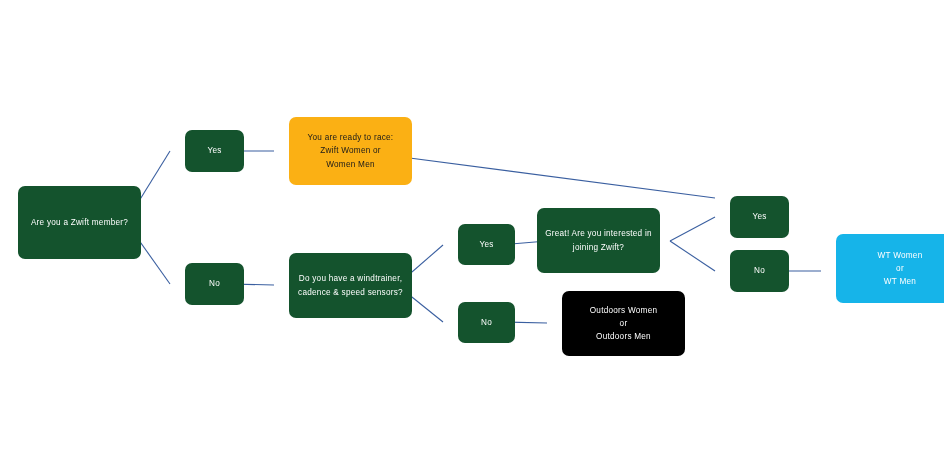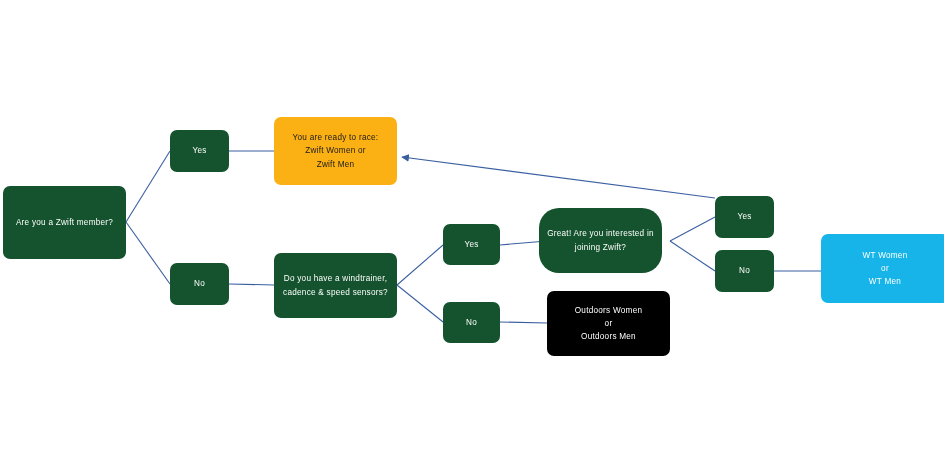--- a/index.html
+++ b/index.html
@@ -32,38 +32,39 @@
     display: flex;
     align-items: center;
     justify-content: center;
     text-align: center;
     color: #ffffff;
     font-size: 8.2px;
     line-height: 1.62;
     letter-spacing: 0.25px;
     padding: 2px 6px;
     z-index: 2;
+    margin-left: 15px;
   }
   .node.dark { background: #14532d; }
   .node.amber { background: #FBB014; color: #1a1a1a; }
   .node.green { background: #000000; }
   .node.cyan  { background: #16B4E9; }
 
   .node .lines { width: 100%; }
   .node .lines span { display: block; white-space: nowrap; }
 
   
   #n-member    { left: 3px;   top: 186px; width: 123px; height: 73px; justify-content: flex-end; }
   #n-yes1      { left: 170px; top: 130px; width: 59px;  height: 42px; }
   #n-no1       { left: 170px; top: 263px; width: 59px;  height: 42px; }
   #n-ready     { left: 274px; top: 117px; width: 123px; height: 68px; }
   #n-wind      { left: 274px; top: 253px; width: 123px; height: 65px; }
   #n-yes2      { left: 443px; top: 224px; width: 57px;  height: 41px; }
   #n-no2       { left: 443px; top: 302px; width: 57px;  height: 41px; }
-  #n-great     { left: 539px; top: 208px; width: 123px; height: 65px; border-radius: 20px; }
+  #n-great     { left: 522px; top: 208px; width: 123px; height: 65px; }
   #n-outdoors  { left: 547px; top: 291px; width: 123px; height: 65px; }
   #n-yes3      { left: 715px; top: 196px; width: 59px;  height: 42px; }
   #n-no3       { left: 715px; top: 250px; width: 59px;  height: 42px; }
   #n-wt        { left: 821px; top: 234px; width: 128px; height: 69px; }
 </style>
 </head>
 <body>
 
 <div id="canvas">
 
@@ -113,21 +114,21 @@
   <div class="node dark" id="n-no1">
     <div class="lines">
       <span>No</span>
     </div>
   </div>
 
   <div class="node amber" id="n-ready">
     <div class="lines">
       <span>You are ready to race:</span>
       <span>Zwift Women or</span>
-      <span>Zwift Men</span>
+      <span>Women Men</span>
     </div>
   </div>
 
   <div class="node dark" id="n-wind">
     <div class="lines">
       <span>Do you have a windtrainer,</span>
       <span>cadence &amp; speed sensors?</span>
     </div>
   </div>
 

